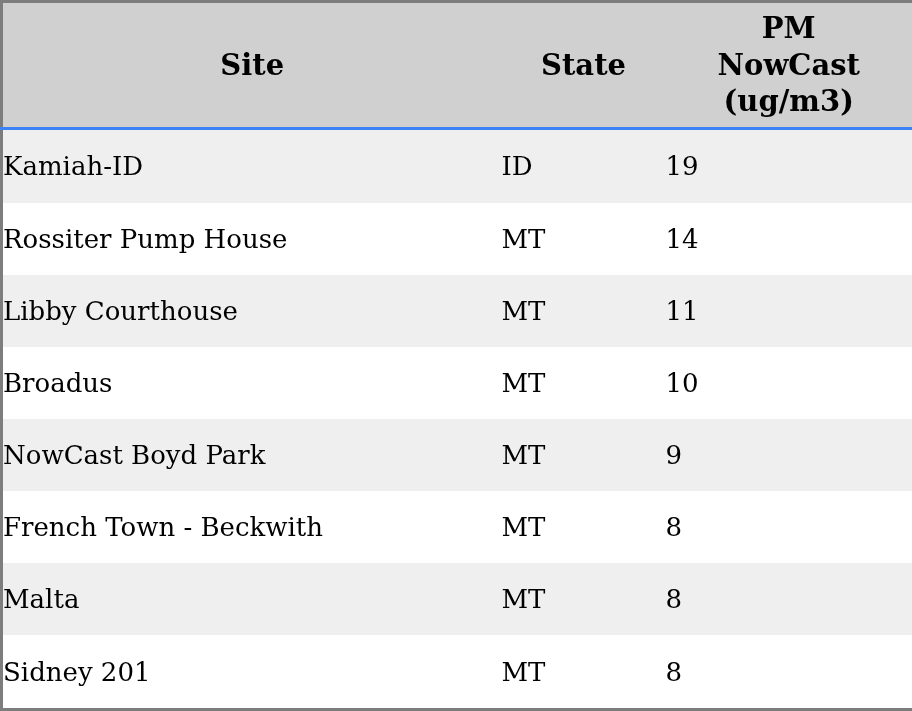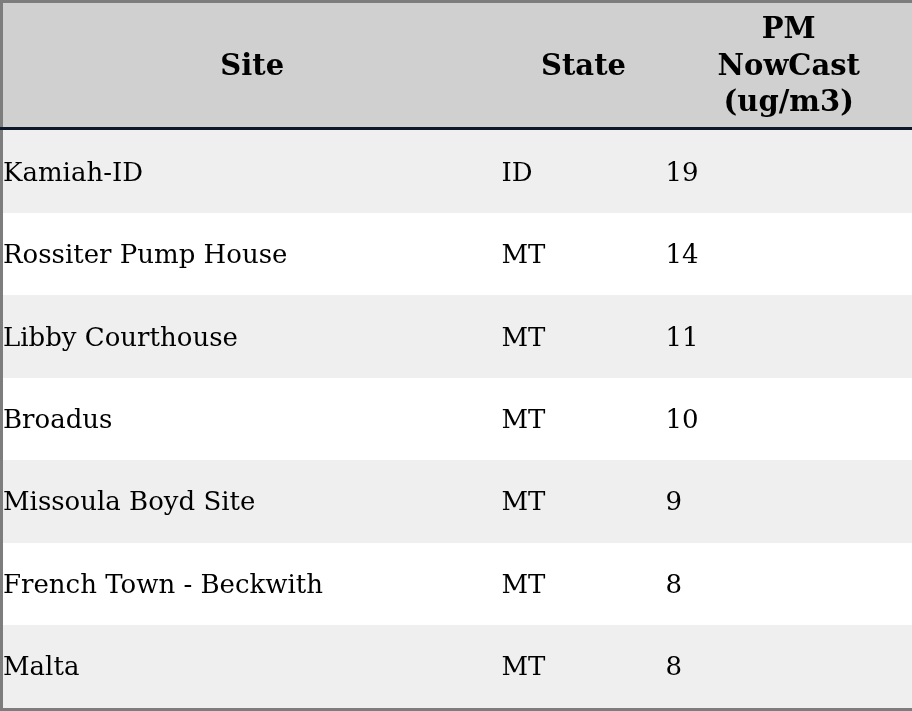--- a/index.html
+++ b/index.html
@@ -20,21 +20,21 @@
     border-collapse: collapse;
     table-layout: fixed;
     border: 3px solid #7d7d7d;
   }
   col.c-site  { width: 500px; }
   col.c-state { width: 164px; }
   col.c-pm    { width: 248px; }
 
   thead th {
     background: #d0d0d0;
-    border-bottom: 3px solid #0f172a;
+    border-bottom: 3px solid #3b82f6;
     height: 124px;
     font-size: 29px;
     font-weight: bold;
     line-height: 1.26;
     text-align: center;
     vertical-align: middle;
     white-space: pre-line;
     padding: 0;
   }
   tbody td {
@@ -79,28 +79,33 @@
       <td>Libby Courthouse</td>
       <td>MT</td>
       <td>11</td>
     </tr>
     <tr>
       <td>Broadus</td>
       <td>MT</td>
       <td>10</td>
     </tr>
     <tr>
-      <td>Missoula Boyd Site</td>
+      <td>NowCast Boyd Park</td>
       <td>MT</td>
       <td>9</td>
     </tr>
     <tr>
       <td>French Town - Beckwith</td>
       <td>MT</td>
       <td>8</td>
     </tr>
     <tr>
       <td>Malta</td>
       <td>MT</td>
       <td>8</td>
     </tr>
+    <tr>
+      <td>Sidney 201</td>
+      <td>MT</td>
+      <td>8</td>
+    </tr>
   </tbody>
 </table>
 
 </body></html>

